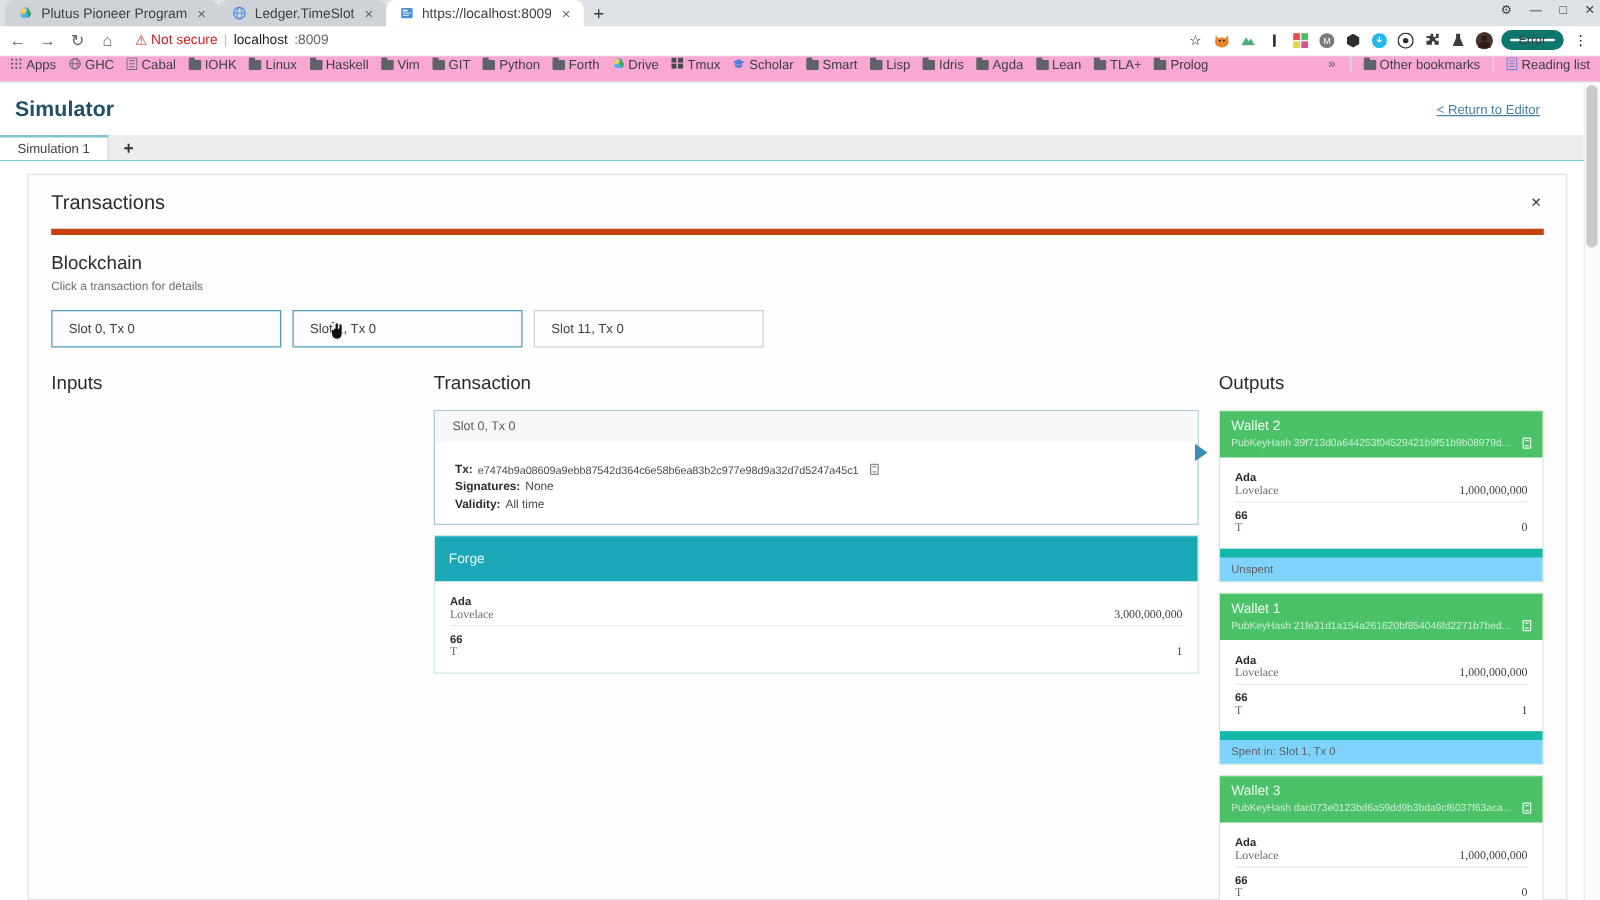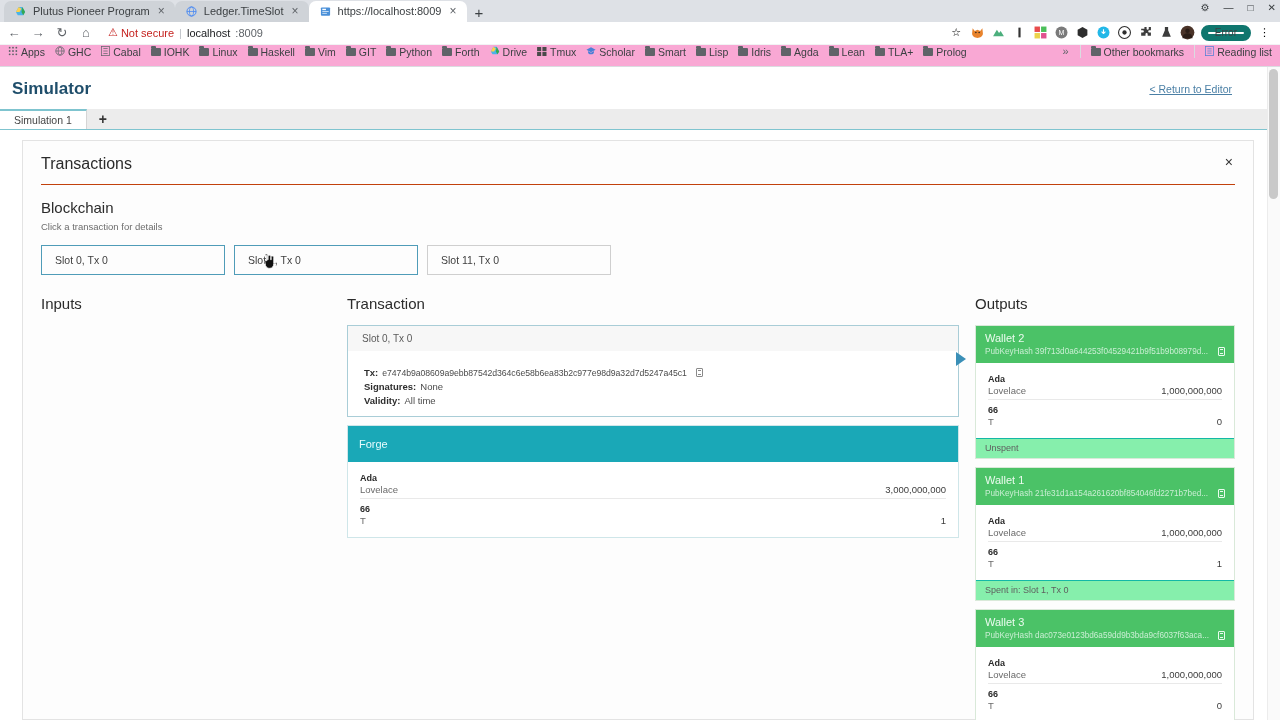--- a/index.html
+++ b/index.html
@@ -107,21 +107,21 @@
   }
 
   .content-wrap { flex: 1 1 auto; background: #ffffff; padding: 10px 26px 0 22px; overflow: hidden; }
 
   .card {
     border: 1px solid #e3e3e3; background: #fdfdfd; height: 100%;
     padding: 14px 18px 0 18px; position: relative;
   }
   .card-head {
     display: flex; justify-content: space-between; align-items: flex-start;
-    border-bottom: 1px solid #c2410c; padding-bottom: 11px;
+    border-bottom: 5px solid #c2410c; padding-bottom: 11px;
   }
   .card-title { font-size: 16px; color: #2b2b2b; }
   .card-close { font-size: 14px; color: #333; line-height: 1; padding: 0 2px; }
 
   .section-title { font-size: 15px; color: #2b2b2b; margin-top: 14px; }
   .section-sub { font-size: 9.5px; color: #6d6d6d; margin-top: 5px; }
 
   .slots { display: flex; gap: 9px; margin-top: 13px; }
   .slot {
     width: 184px; height: 30px; display: flex; align-items: center;
@@ -167,20 +167,21 @@
   .forge-head {
     background: #1aa8b7; color: #e6fbfd; font-size: 11px;
     height: 36px; display: flex; align-items: center; padding-left: 11px;
   }
   .val-list { padding: 6px 12px 8px 12px; }
   .val-name { font-size: 9px; font-weight: bold; color: #2b2b2b; margin-top: 5px; }
   .val-row {
     display: flex; justify-content: space-between; align-items: baseline;
     font-size: 9.5px; color: #6a6a6a; border-bottom: 1px solid #e9e9e9;
     padding: 1px 0 3px 0;
+    font-family: Liberation Serif, serif;
   }
   .val-row .amt { color: #3c3c3c; }
   .val-row.last { border-bottom: none; }
 
   
   .wallet { border: 1px solid #d9e9d9; margin-bottom: 8px; background: #fff; }
   .wallet-head { background: #4bc267; padding: 6px 9px 7px 9px; }
   .wallet-name { font-size: 11px; color: #eafbee; }
   .wallet-hash-row { display: flex; align-items: center; justify-content: space-between; margin-top: 3px; }
   .wallet-hash {
@@ -189,22 +190,22 @@
   }
   .wallet-copy {
     width: 7px; height: 9px; border: 1px solid #eafbee; border-radius: 1px;
     flex: 0 0 7px; position: relative; background: transparent;
   }
   .wallet-copy::after {
     content: ""; position: absolute; left: 1px; top: 1px; right: 1px; bottom: 1px;
     border-top: 1px solid #eafbee; border-bottom: 1px solid #eafbee;
   }
   .wallet-status {
-    background: #86efac; font-size: 9px; color: #5e5e5e;
-    padding: 4px 9px 5px 9px; border-top: 1px solid #14b8a6;
+    background: #7dd3fc; font-size: 9px; color: #5e5e5e;
+    padding: 4px 9px 5px 9px; border-top: 7px solid #14b8a6;
   }
 </style>
 </head>
 <body>
 
 <div class="browser">
 
   <div class="tabstrip">
 
     <div class="tab inactive">

